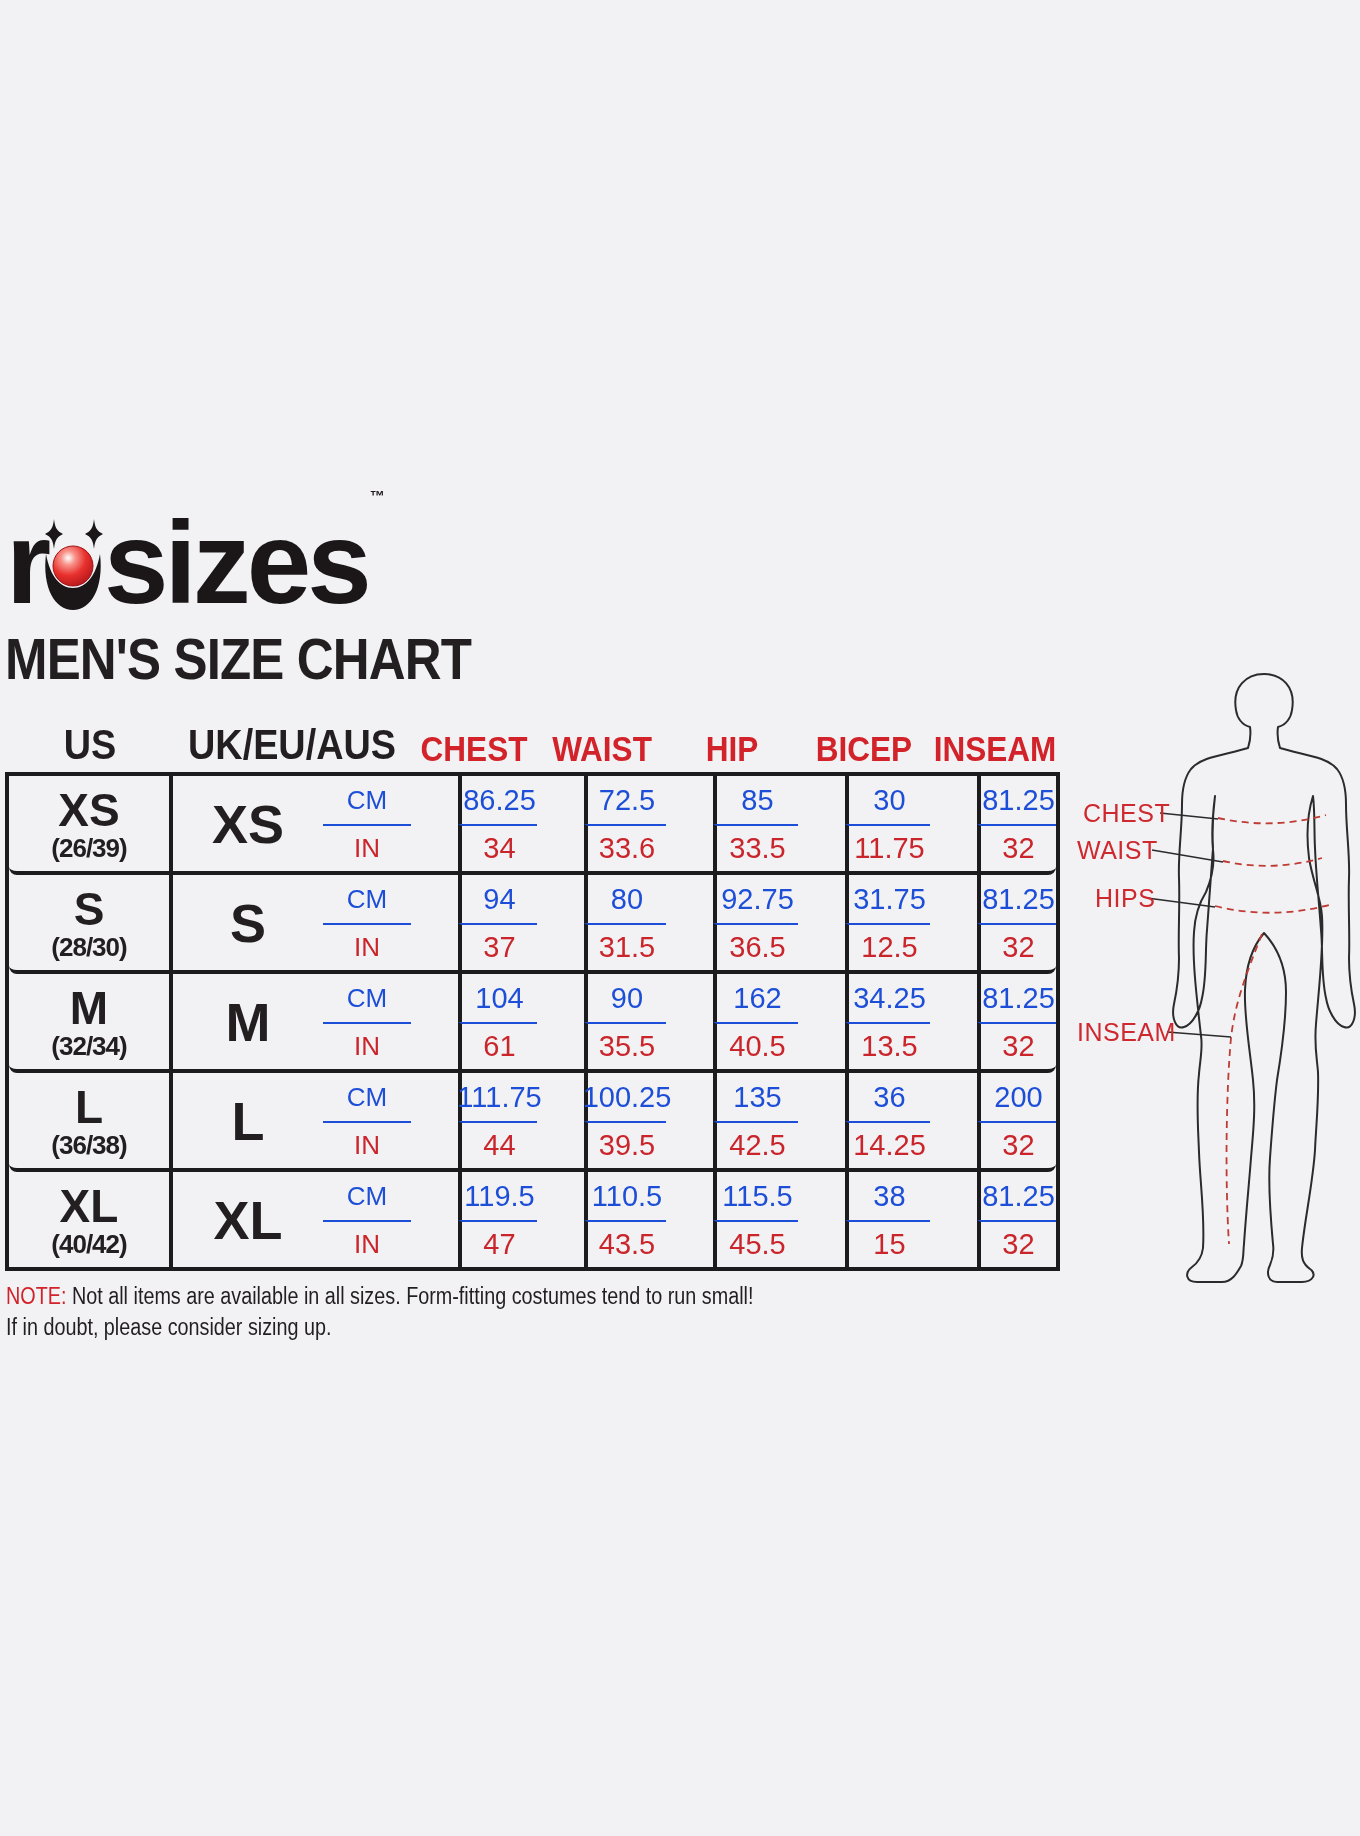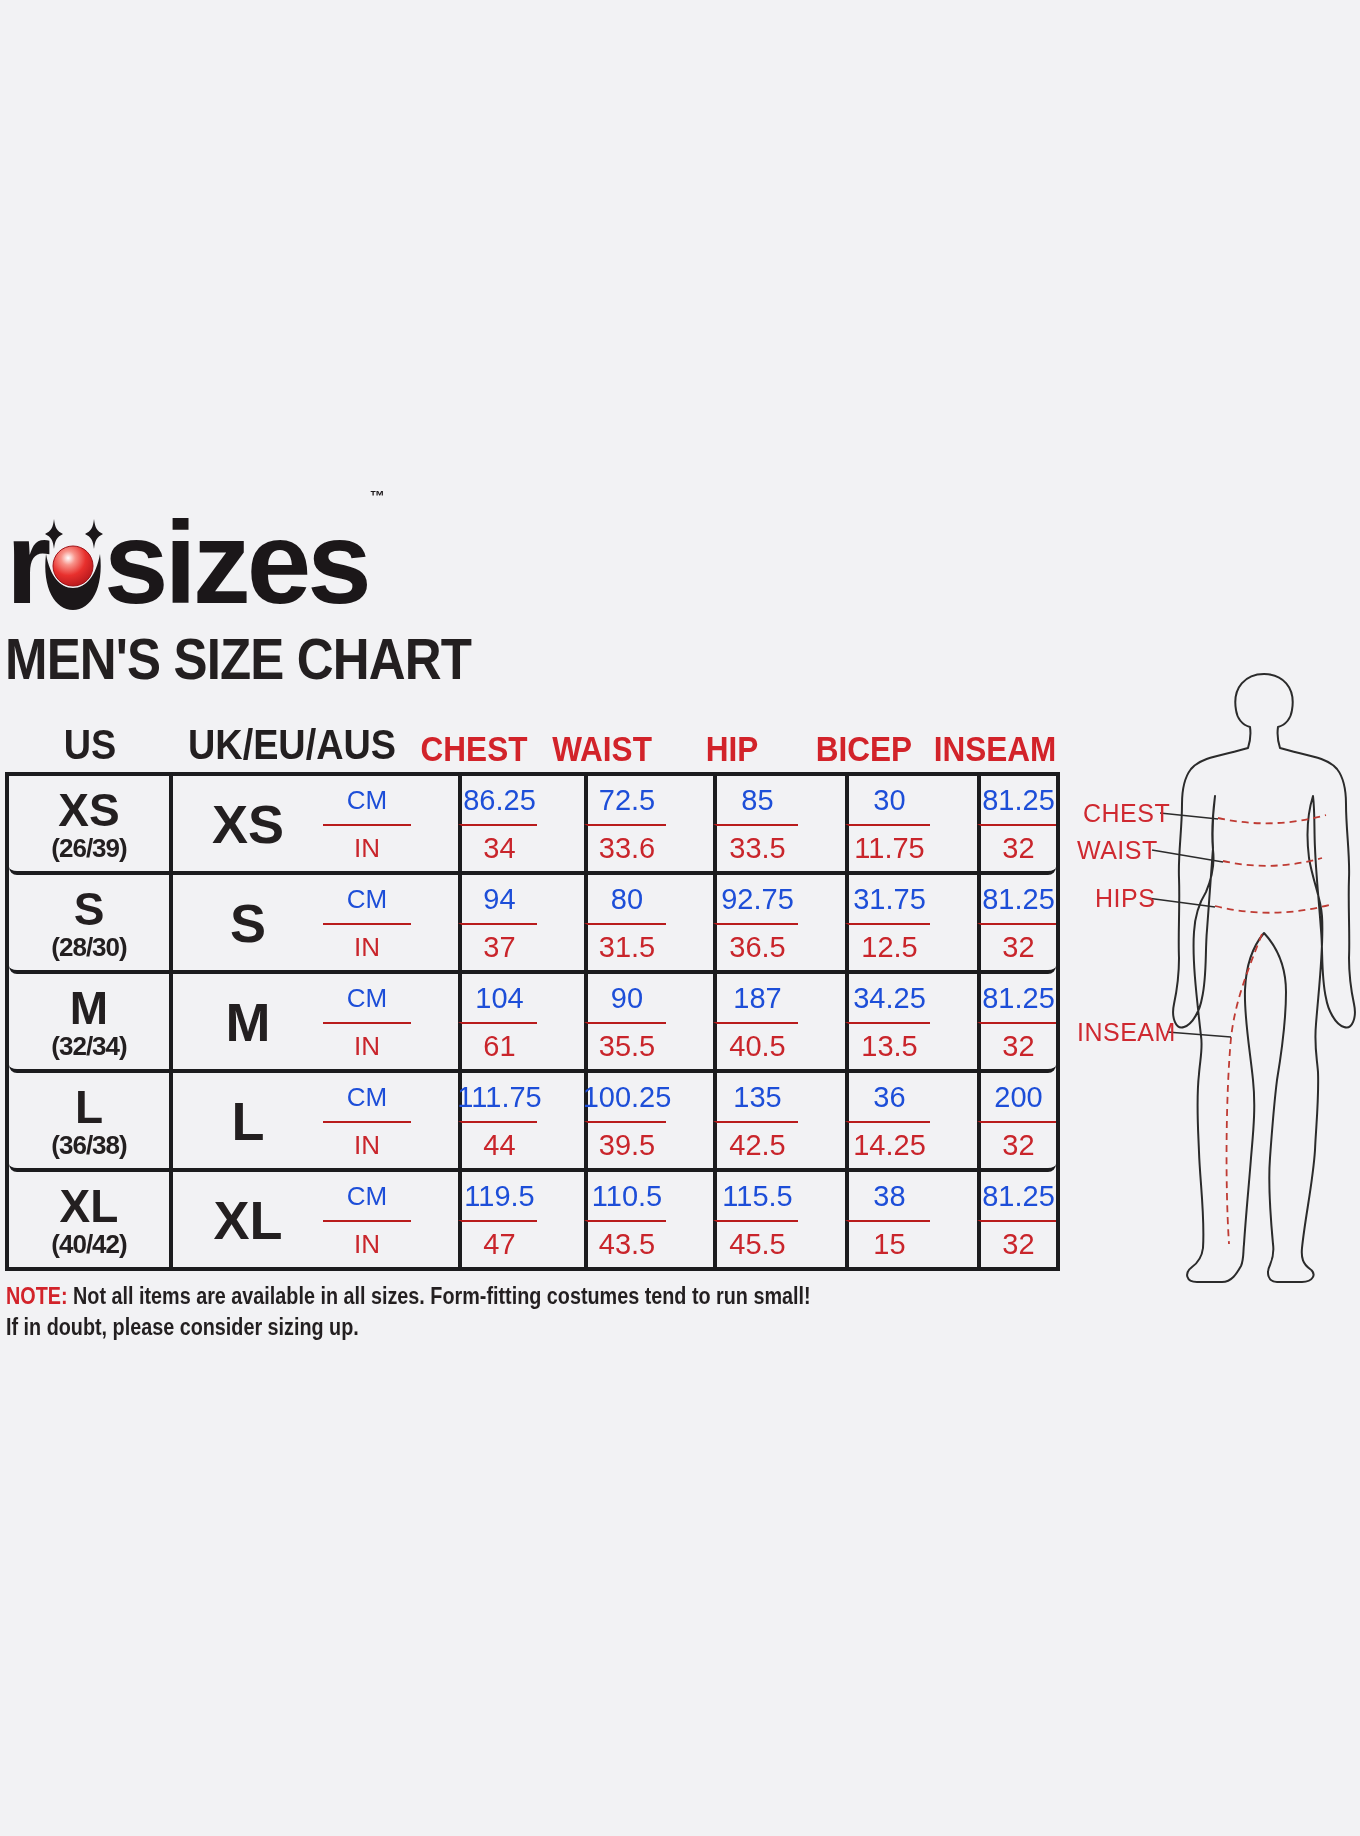--- a/index.html
+++ b/index.html
@@ -49,31 +49,31 @@
   .size-row:last-child{border-bottom:none;}
   .cell{display:flex; align-items:center; justify-content:center; box-sizing:border-box;}
   .cell-us{
     grid-row:1/3; grid-column:1; border-right:4px solid #1c1c1e;
     flex-direction:column; line-height:1;
   }
   .us-size{font-size:46px; font-weight:700;}
   .us-range{font-size:26px; font-weight:700; margin-top:2px; letter-spacing:-1px;}
   .cell-uk{grid-row:1/3; grid-column:2; font-size:54px; font-weight:700; line-height:1;}
   .row-cm{grid-row:1;}
-  .row-in{grid-row:2; border-top:2px solid #b91c1c;}
+  .row-in{grid-row:2; border-top:2px solid #1d4ed8;}
   .col-unit{grid-column:3;}
   .col-m1{grid-column:4;} .col-m2{grid-column:5;} .col-m3{grid-column:6;}
   .col-m4{grid-column:7;} .col-m5{grid-column:8;}
   .col-m1,.col-m2,.col-m3,.col-m4,.col-m5{border-left:4px solid #1c1c1e;margin-left:47px;}
   .unit-label{font-size:26px;}
   .val{font-size:29px;}
   .ink-black{color:#1d4ed8;}
   .ink-red{color:#c9252b;}
   
-  .note{position:absolute; left:6px; top:1281px; font-weight:700; font-size:23px; line-height:31px; white-space:nowrap;}
+  .note{position:absolute; left:6px; top:1281px; font-weight:400; font-size:23px; line-height:31px; white-space:nowrap;}
   .note-line{display:block; transform:scaleX(0.86); transform-origin:left top;}
   .note-prefix{color:#d2232a;}
   .note-text{color:#231f20;}
   
   .figure-wrap{position:absolute; left:985px; top:652px; width:375px; height:648px;}
 </style>
 </head>
 <body>
 
 <div class="canvas">
@@ -153,21 +153,21 @@
 
     <div class="size-row">
       <div class="cell cell-us">
         <span class="us-size">M</span>
         <span class="us-range">(32/34)</span>
       </div>
       <div class="cell cell-uk">M</div>
       <div class="cell row-cm col-unit unit-label ink-black">CM</div>
       <div class="cell row-cm col-m1 val ink-black">104</div>
       <div class="cell row-cm col-m2 val ink-black">90</div>
-      <div class="cell row-cm col-m3 val ink-black">187</div>
+      <div class="cell row-cm col-m3 val ink-black">162</div>
       <div class="cell row-cm col-m4 val ink-black">34.25</div>
       <div class="cell row-cm col-m5 val ink-black">81.25</div>
       <div class="cell row-in col-unit unit-label ink-red">IN</div>
       <div class="cell row-in col-m1 val ink-red">61</div>
       <div class="cell row-in col-m2 val ink-red">35.5</div>
       <div class="cell row-in col-m3 val ink-red">40.5</div>
       <div class="cell row-in col-m4 val ink-red">13.5</div>
       <div class="cell row-in col-m5 val ink-red">32</div>
     </div>
 

